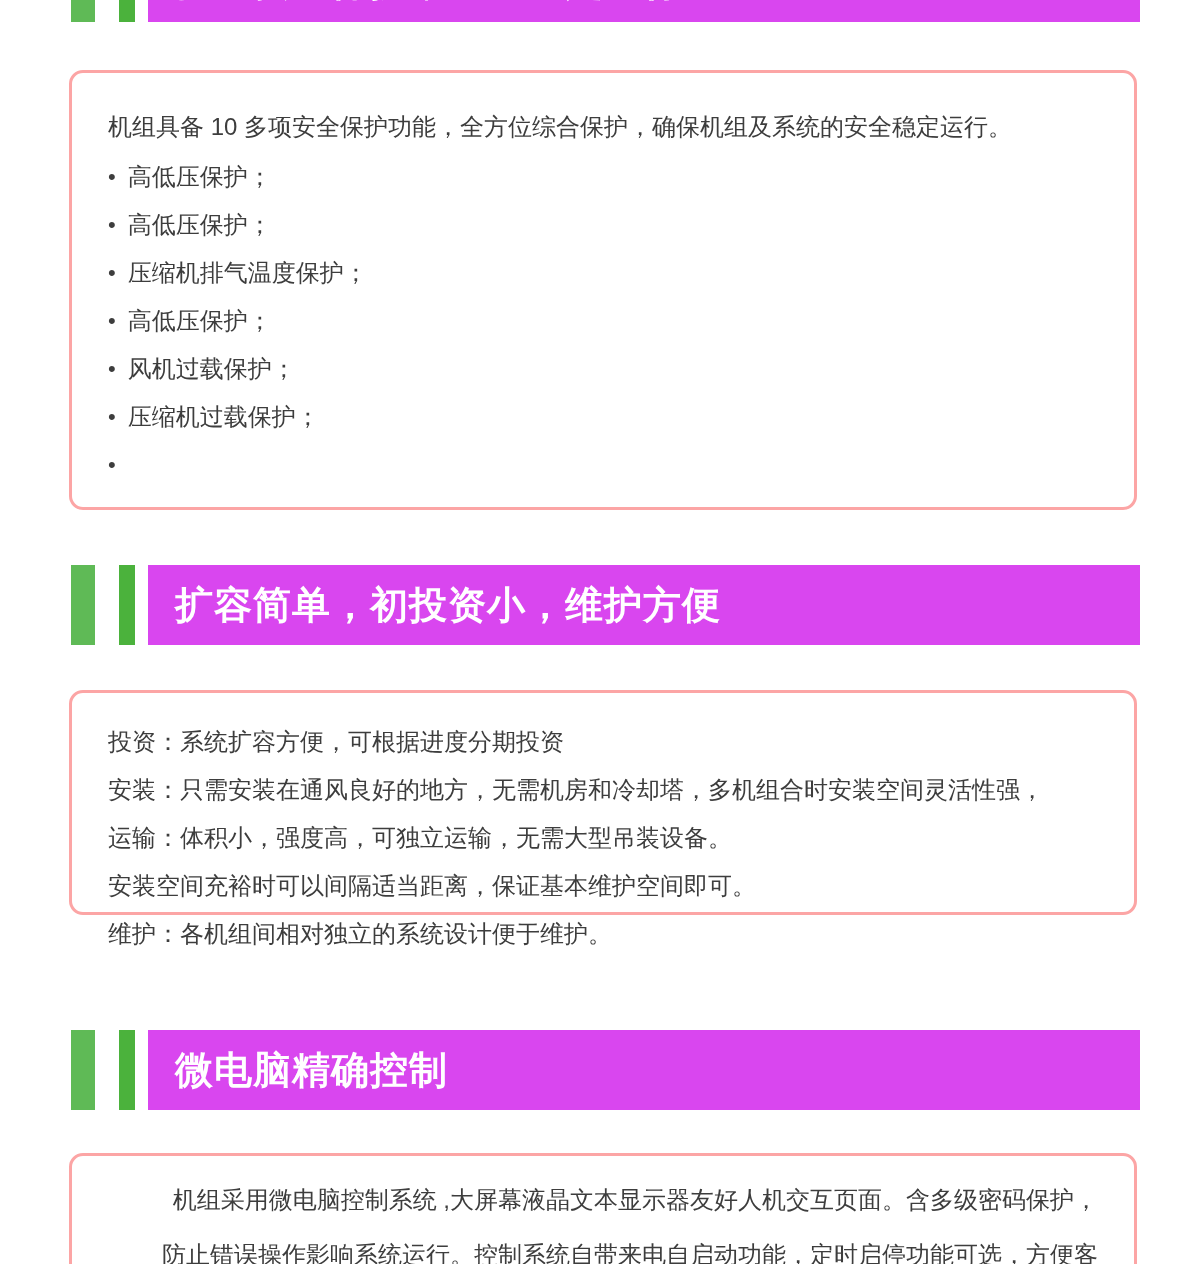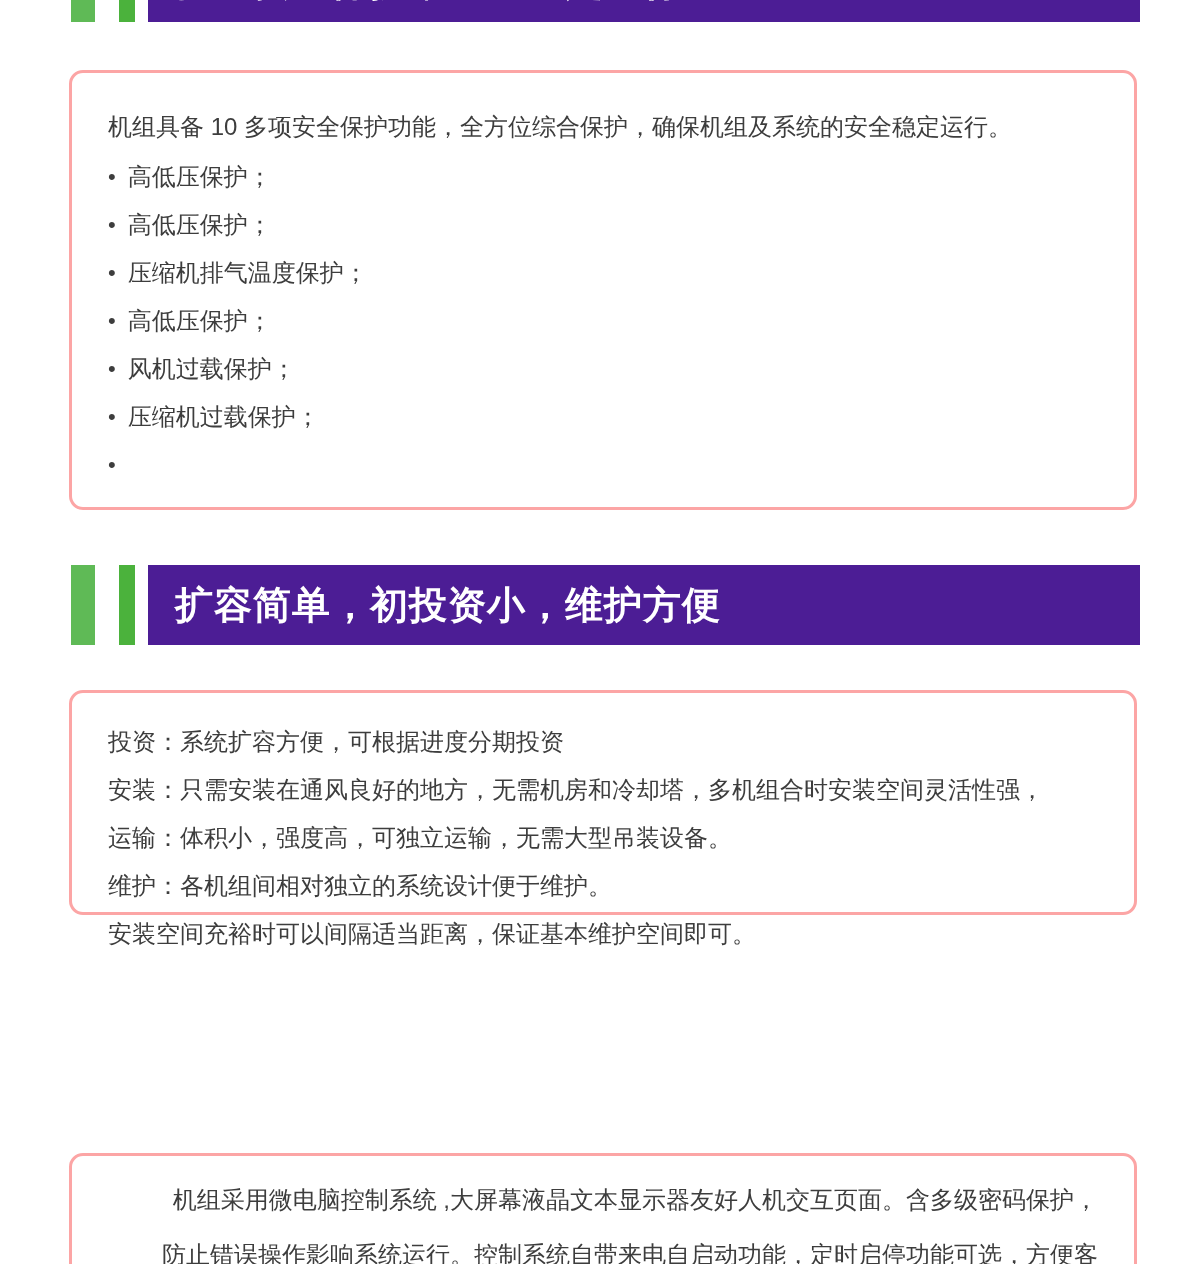--- a/index.html
+++ b/index.html
@@ -13,21 +13,21 @@
     color:#3d3d3d;
   }
 
   
   .bar-row { position:absolute; left:0; width:1197px; height:80px; }
   .stripe { position:absolute; top:0; height:80px; }
   .stripe.s1 { left:71px;  width:24px; background:#5fba56; }
   .stripe.s2 { left:119px; width:16px; background:#4bb23c; }
   .bar {
     position:absolute; left:148px; width:992px; height:80px;
-    background:#4c1d95;
+    background:#d946ef;
   }
   .bar .title {
     display:block;
     color:#ffffff;
     font-weight:bold;
     font-size:38px;
     line-height:80px;
     padding-left:27px;
     letter-spacing:1px;
     white-space:nowrap;
@@ -122,23 +122,30 @@
     <span class="stripe s2"></span>
     <div class="bar">
       <span class="title">扩容简单，初投资小，维护方便</span>
     </div>
   </div>
 
   <div class="box" id="box-expand">
     <p>投资：系统扩容方便，可根据进度分期投资</p>
     <p>安装：只需安装在通风良好的地方，无需机房和冷却塔，多机组合时安装空间灵活性强，</p>
     <p>运输：体积小，强度高，可独立运输，无需大型吊装设备。</p>
+    <p>安装空间充裕时可以间隔适当距离，保证基本维护空间即可。</p>
     <p>维护：各机组间相对独立的系统设计便于维护。</p>
-    <p>安装空间充裕时可以间隔适当距离，保证基本维护空间即可。</p>
   </div>
 
+  <div class="bar-row" id="bar-control">
+    <span class="stripe s1"></span>
+    <span class="stripe s2"></span>
+    <div class="bar">
+      <span class="title">微电脑精确控制</span>
+    </div>
+  </div>
 
   <div class="box" id="box-control">
     <p>机组采用微电脑控制系统 ,大屏幕液晶文本显示器友好人机交互页面。含多级密码保护，</p>
     <p>防止错误操作影响系统运行。控制系统自带来电自启动功能，定时启停功能可选，方便客</p>
   </div>
 
 </div>
 
 </body></html>

